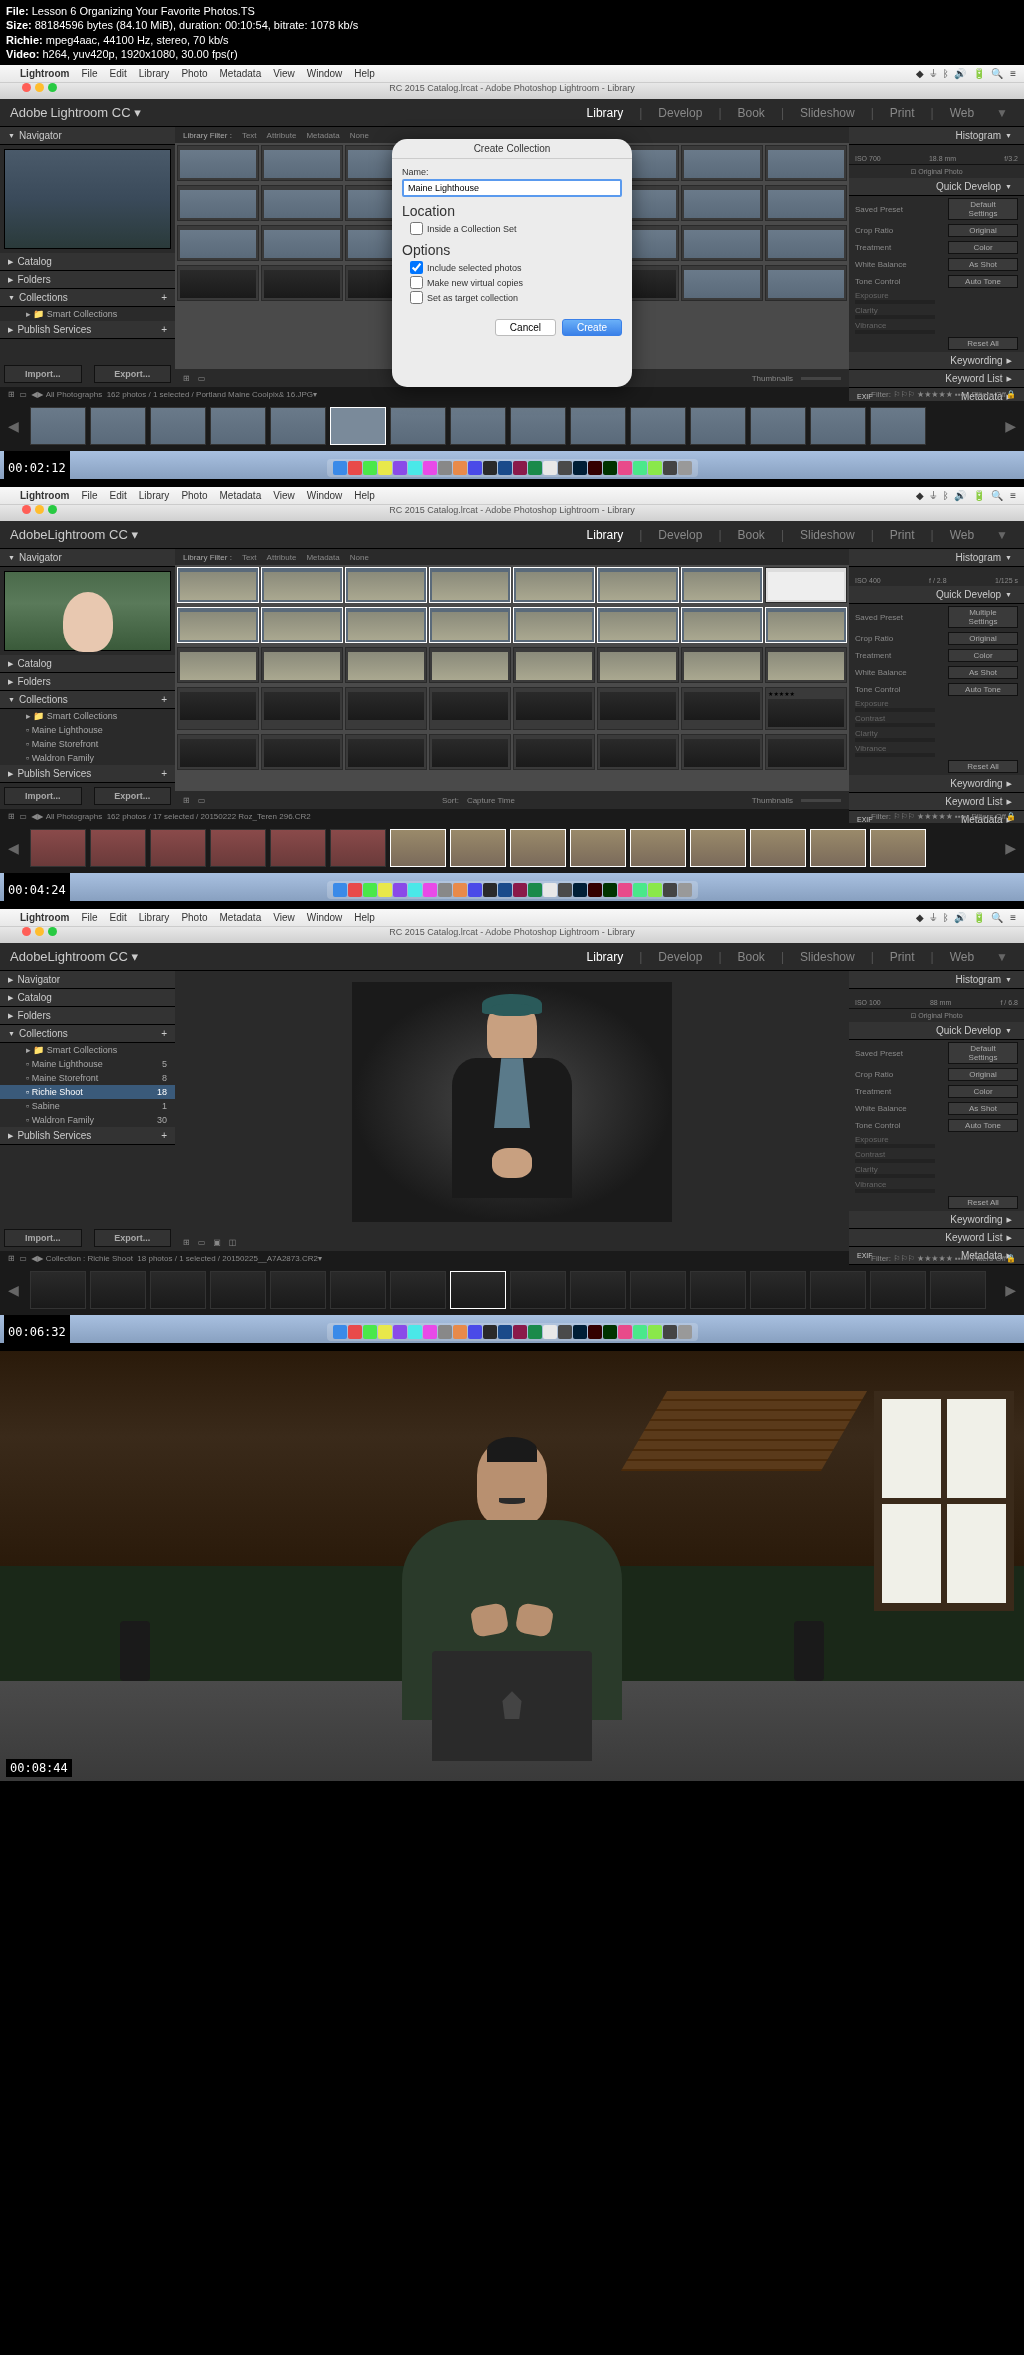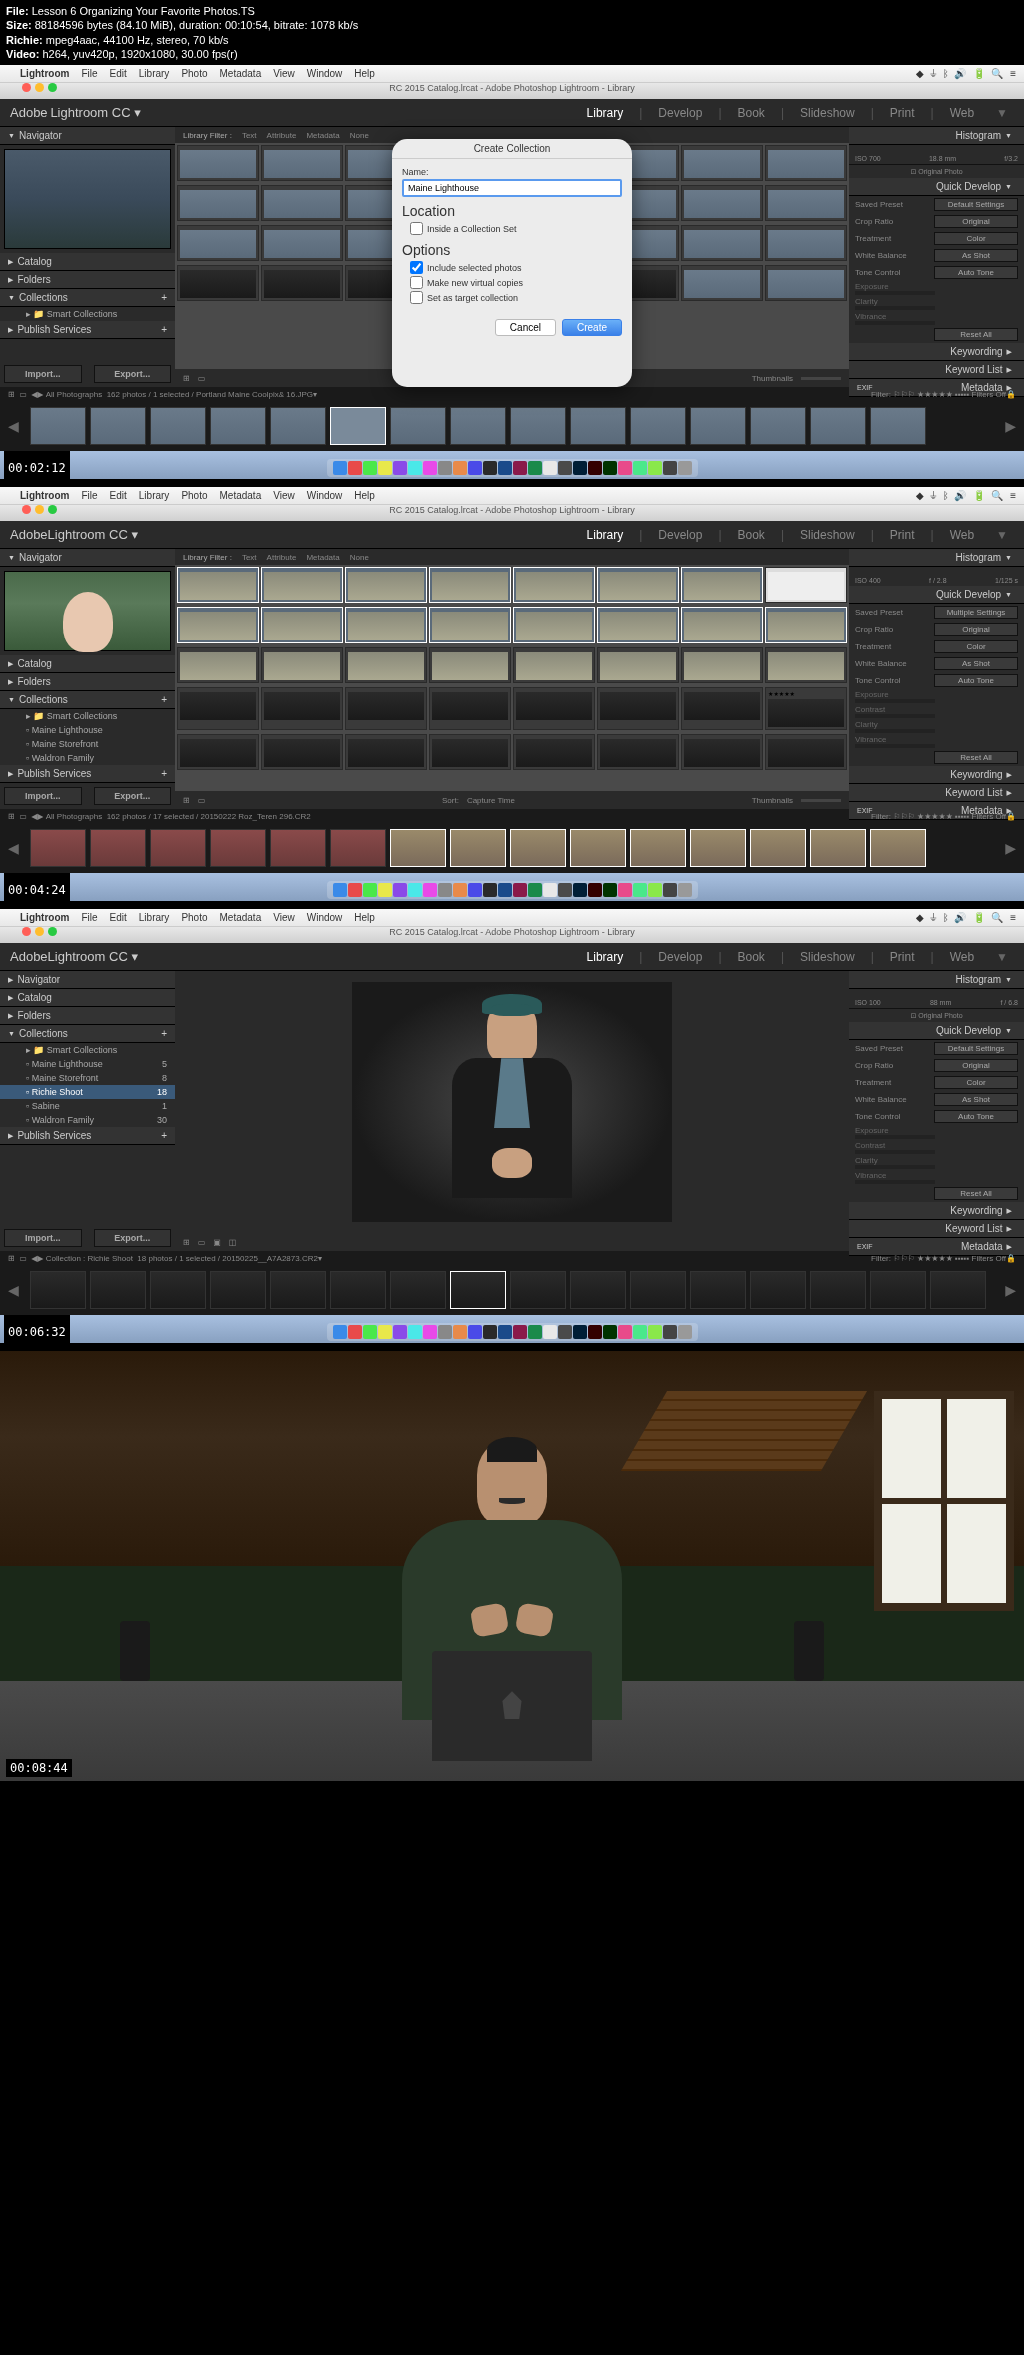--- a/index.html
+++ b/index.html
@@ -41,21 +41,21 @@
 .panel-list-item.selected { background: #3a5a7a; color: #fff; }
 .panel-list-item.sub { padding-left: 26px; }
 .left-buttons { display: flex; gap: 12px; padding: 4px; margin-top: auto; font-weight: bold; }
 .lr-btn { flex: 1; background: #333; border: 1px solid #111; padding: 3px; font-size: 9px; color: #aaa; text-align: center; cursor: pointer; }
 .histogram { height: 70px; background: #1a1a1a; margin: 4px; position: relative; overflow: hidden; }
 .histo-curve { position: absolute; bottom: 0; left: 0; right: 0; height: 50px; }
 .histo-curve.colorful { background: linear-gradient(90deg, #44a 0%, #4a4 30%, #aa4 50%, #a84 70%, #a44 100%); clip-path: polygon(0% 100%, 5% 40%, 15% 20%, 30% 50%, 45% 30%, 60% 60%, 75% 40%, 90% 10%, 100% 30%, 100% 100%); }
 .histo-curve.orange { background: linear-gradient(90deg, #a84 0%, #fa4 50%, #fff 90%); clip-path: polygon(0% 100%, 5% 100%, 20% 98%, 40% 90%, 60% 60%, 75% 20%, 85% 40%, 100% 80%, 100% 100%); }
 .histo-info { font-size: 7px; color: #888; padding: 2px 6px; display:flex; justify-content: space-between; }
 .qd-row { display: flex; justify-content: space-between; padding: 2px 6px; font-size: 8px; color: #888; align-items: center; }
-.qd-select { background: #3a3a3a; border: 1px solid #111; padding: 1px 0; font-size: 8px; color: #aaa; width: 84px; text-align: center; }
+.qd-select { background: #3a3a3a; border: 1px solid #111; padding: 1px 15px; font-size: 8px; color: #aaa; width: 70px; text-align: center; }
 .qd-slider { display: flex; justify-content: space-between; padding: 1px 6px; font-size: 8px; color: #666; flex-direction: column; }
 .qd-slider .track { width: 80px; height: 4px; background: #222; }
 .right-sync-buttons { display: flex; gap: 4px; padding: 4px; margin-top: auto; }
 
 
 .filter-bar { background: #2a2a2a; height: 16px; display: flex; align-items: center; padding: 0 8px; font-size: 8px; color: #888; gap: 10px; }
 .filter-bar .title { color: #aaa; }
 .grid-area { flex: 1; background: #4a4a4a; overflow: hidden; position: relative; }
 .grid-row { display: flex; gap: 2px; padding: 2px; }
 .grid-cell { background: #3a3a3a; border: 1px solid #2a2a2a; flex: 1; padding: 2px; font-size: 6px; color: #888; min-width: 0; }

